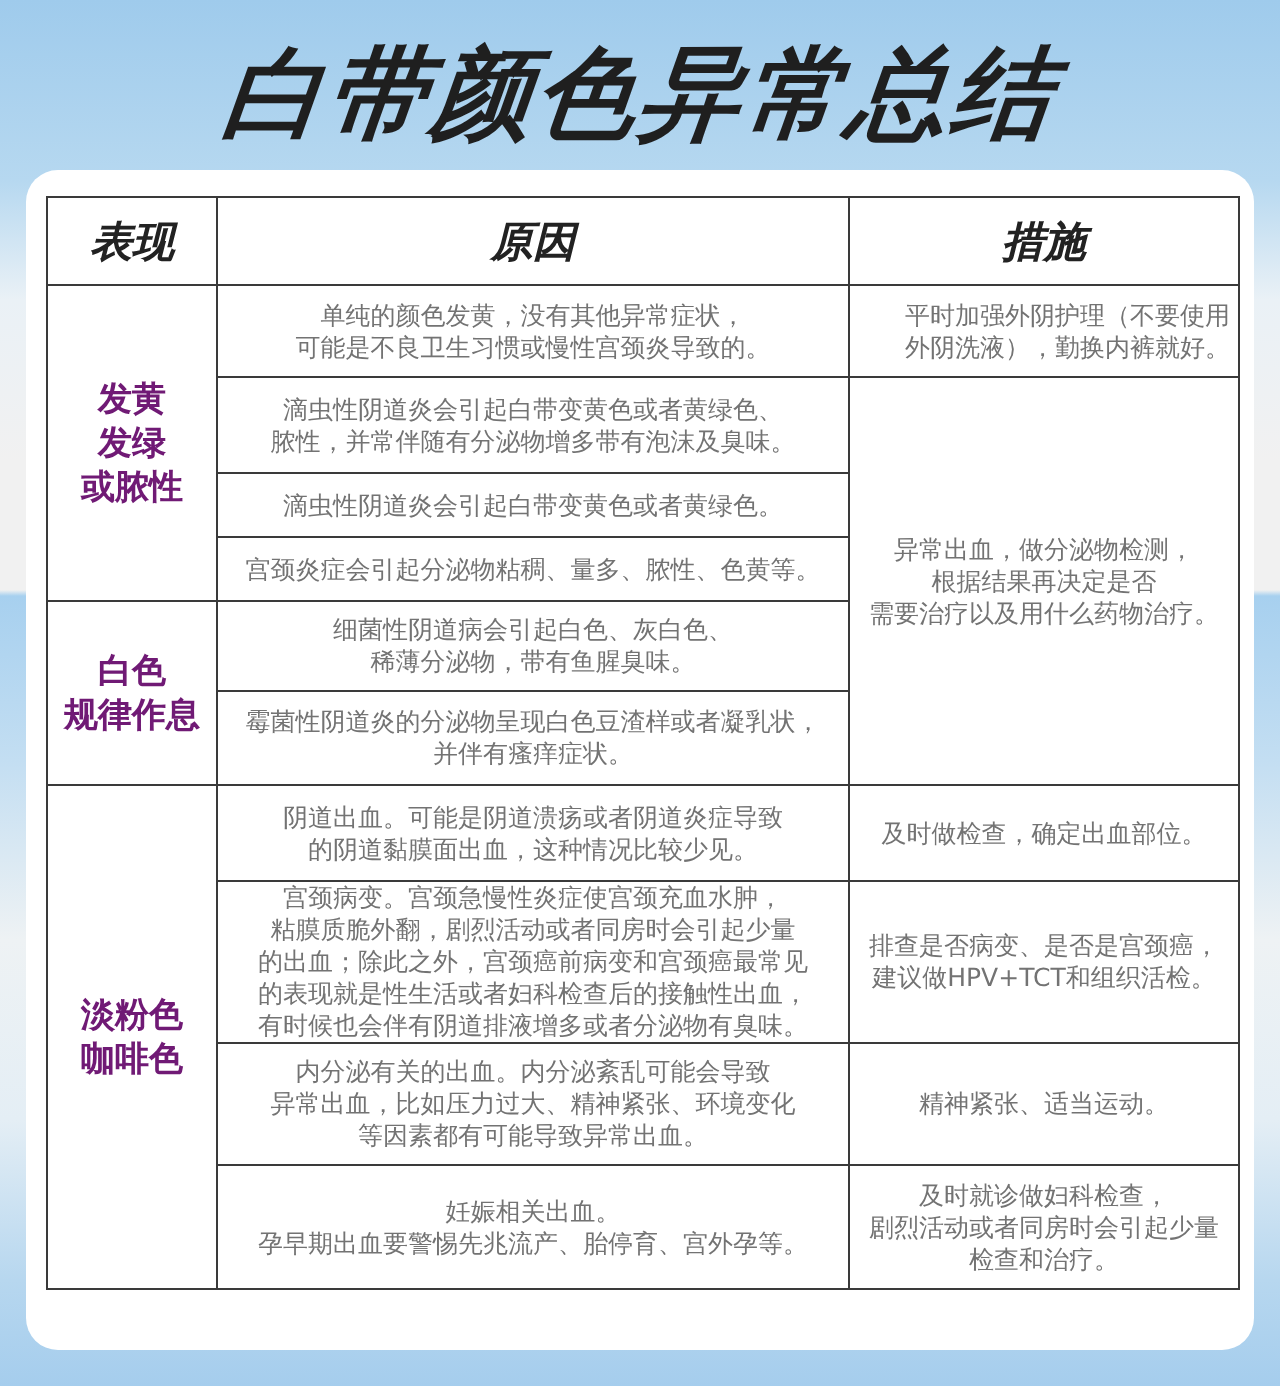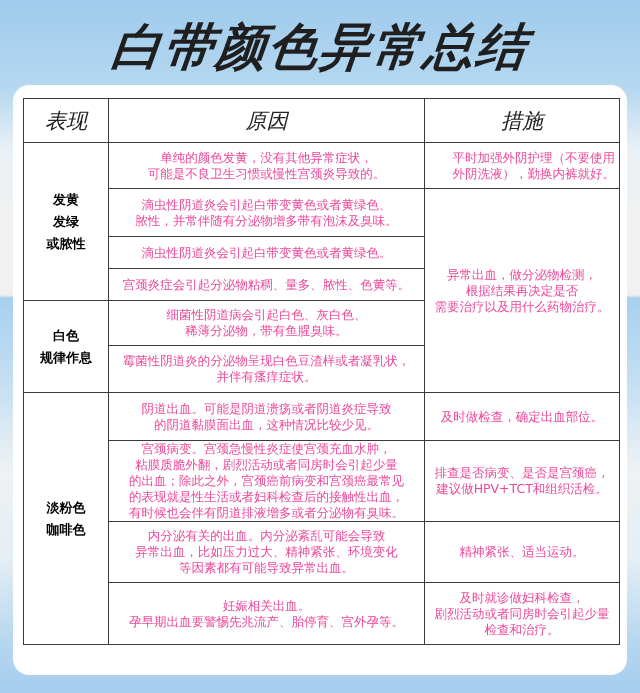--- a/index.html
+++ b/index.html
@@ -16,24 +16,24 @@
   .card {
     position: absolute; left: 13px; top: 85px; width: 614px; height: 590px;
     background: #ffffff; border-radius: 16px;
   }
   table {
     position: absolute; left: 23px; top: 98px; border-collapse: collapse;
     width: 596px; table-layout: fixed; background: #fff;
   }
   td, th {
     border: 1.5px solid #3a3a3a; text-align: center; vertical-align: middle;
-    font-size: 12.5px; color: #ec4899; line-height: 16px; padding: 0 4px;
+    font-size: 12.5px; color: #737373; line-height: 16px; padding: 0 4px;
   }
-  th { font-size: 21px; font-weight: normal; font-style: italic; color: #222; height: 43px; }
-  .cat { font-size: 13px; font-weight: bold; color: #000000; line-height: 22px; }
+  th { font-size: 21px; font-weight: bold; font-style: italic; color: #222; height: 43px; }
+  .cat { font-size: 17px; font-weight: bold; color: #701a75; line-height: 22px; }
   .pre { white-space: pre-line; }
 </style>
 </head>
 <body>
 
 <div class="title">白带颜色异常总结</div>
 <div class="card"></div>
 
 <table>
   <colgroup>

